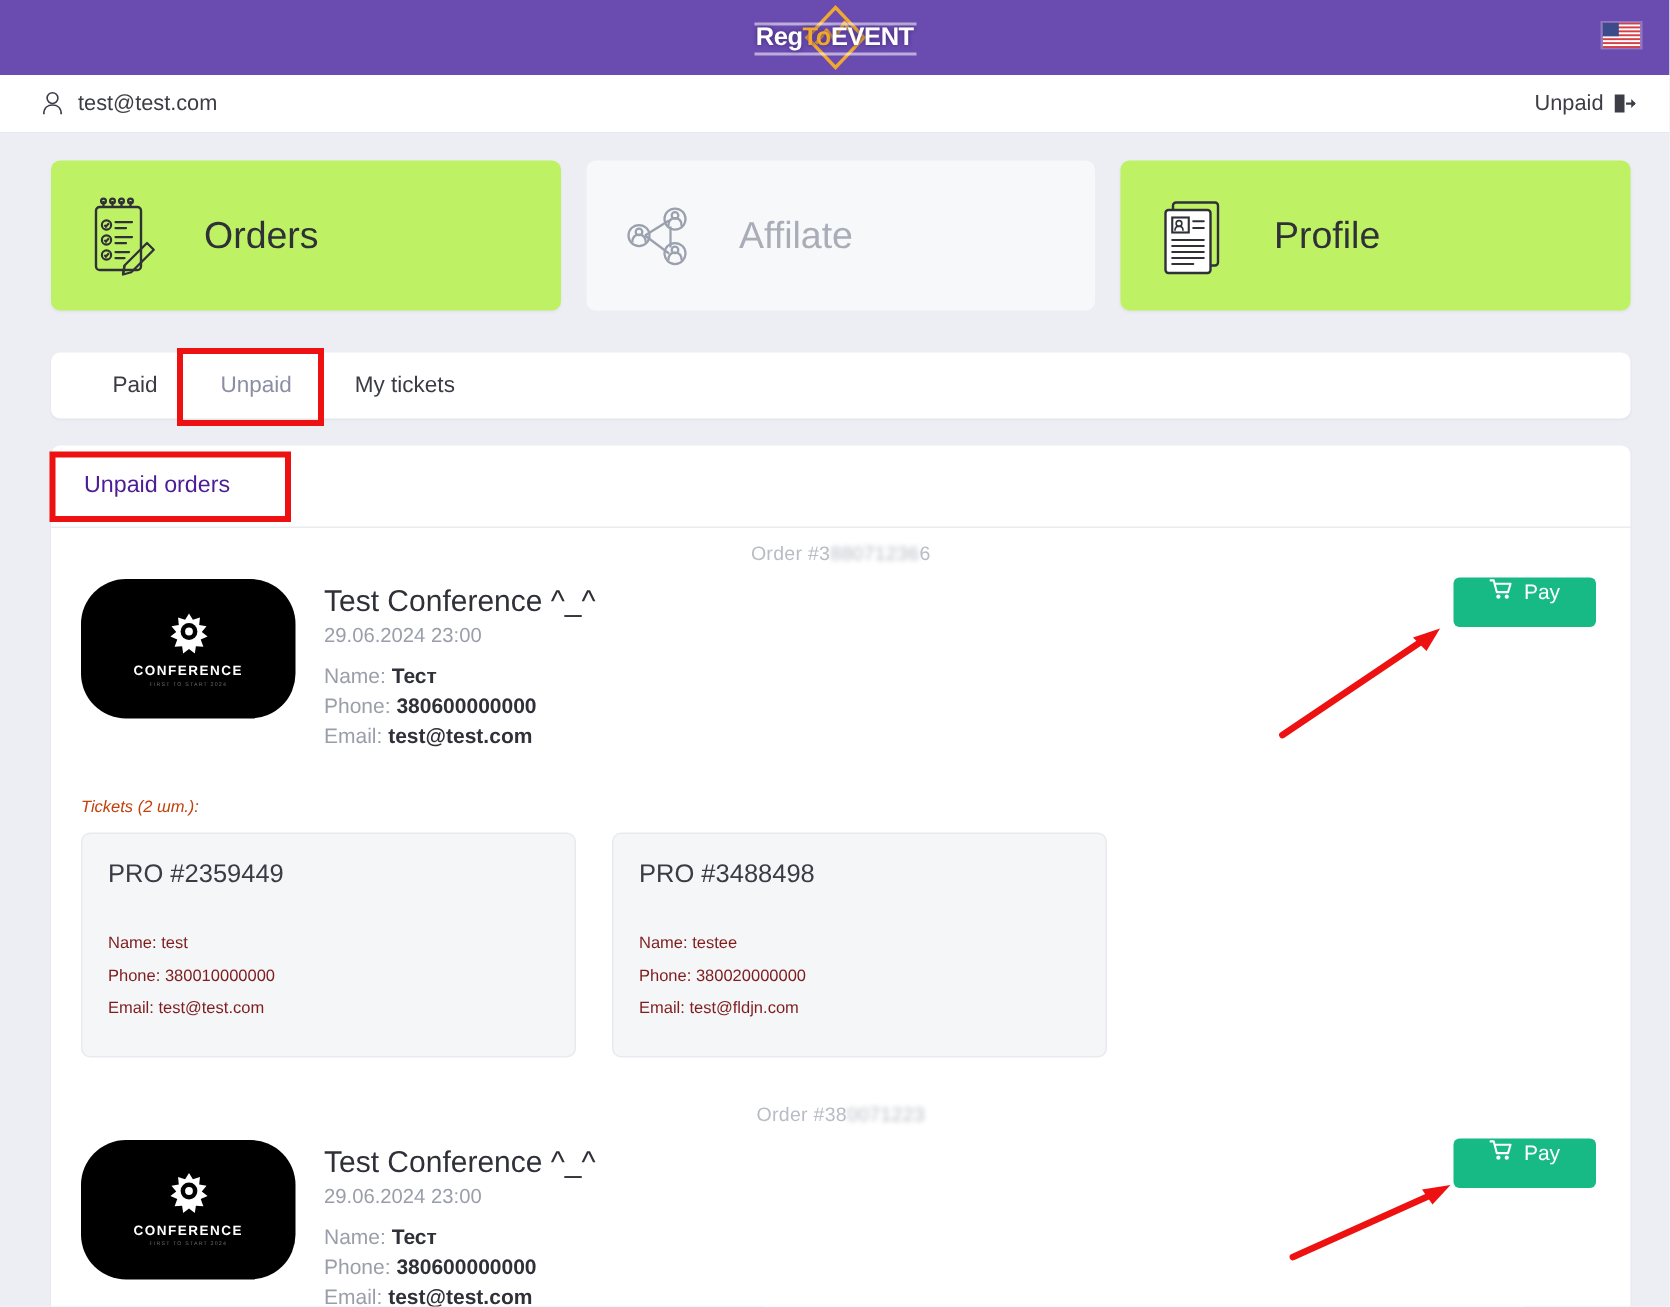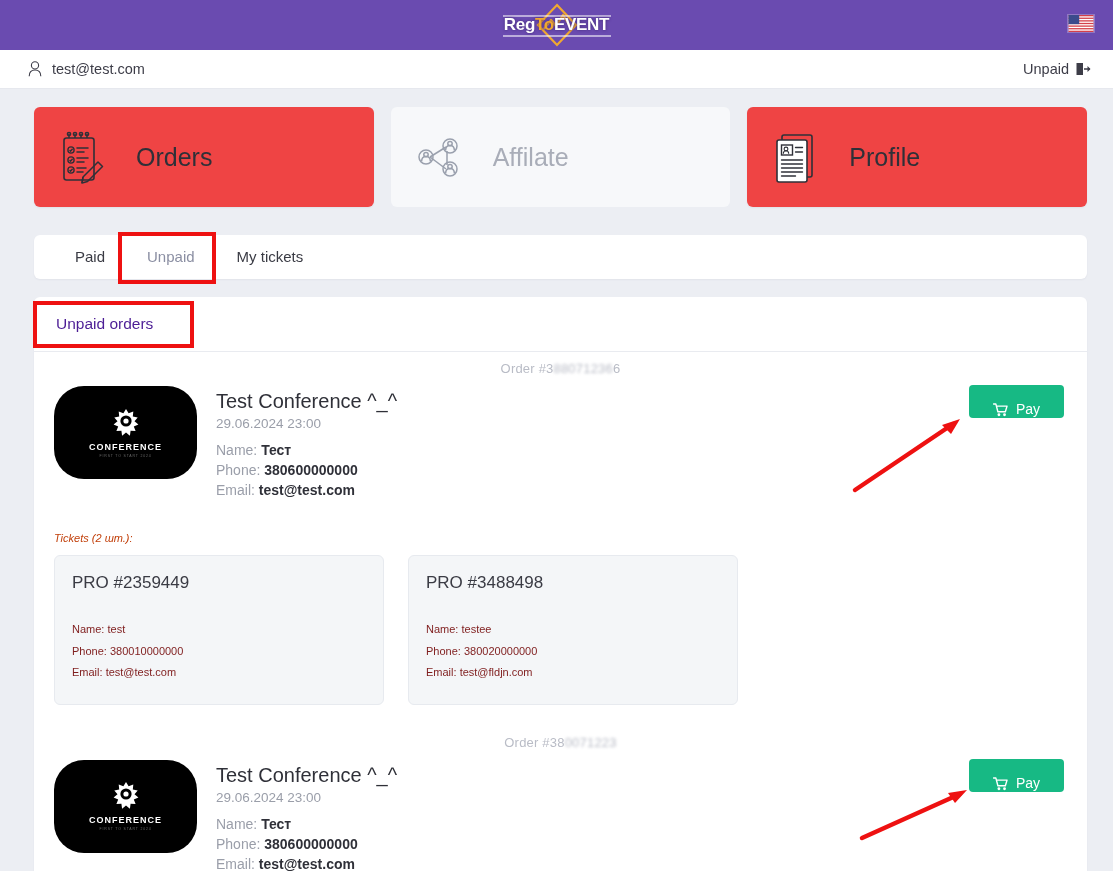--- a/index.html
+++ b/index.html
@@ -79,21 +79,21 @@
   .page { padding: 18px 26px 0 34px; }
 
   .nav-cards {
     display: flex;
     gap: 17px;
     margin-bottom: 28px;
   }
   .nav-card {
     flex: 1;
     height: 100px;
-    background: #ef4444;
+    background: #bef264;
     border-radius: 6px;
     display: flex;
     align-items: center;
     padding-left: 24px;
     gap: 26px;
     box-shadow: 0 1px 2px rgba(40,45,70,0.06);
     cursor: pointer;
   }
   .nav-card.disabled { background: #f7f8fa; box-shadow: none; }
   .nav-card-label {
@@ -204,21 +204,21 @@
     position: absolute;
     right: 23px; top: 5px;
     background: #17b984;
     color: #ffffff;
     border: none;
     border-radius: 4px;
     height: 33px;
     width: 95px;
     font-size: 14px;
     display: flex;
-    align-items: flex-end;
+    align-items: flex-start;
     justify-content: center;
     gap: 8px;
     cursor: pointer;
     font-family: "Liberation Sans", sans-serif;
   }
 
   .tickets-label {
     font-size: 11px;
     color: #c2410c;
     padding: 32px 0 11px 20px;

